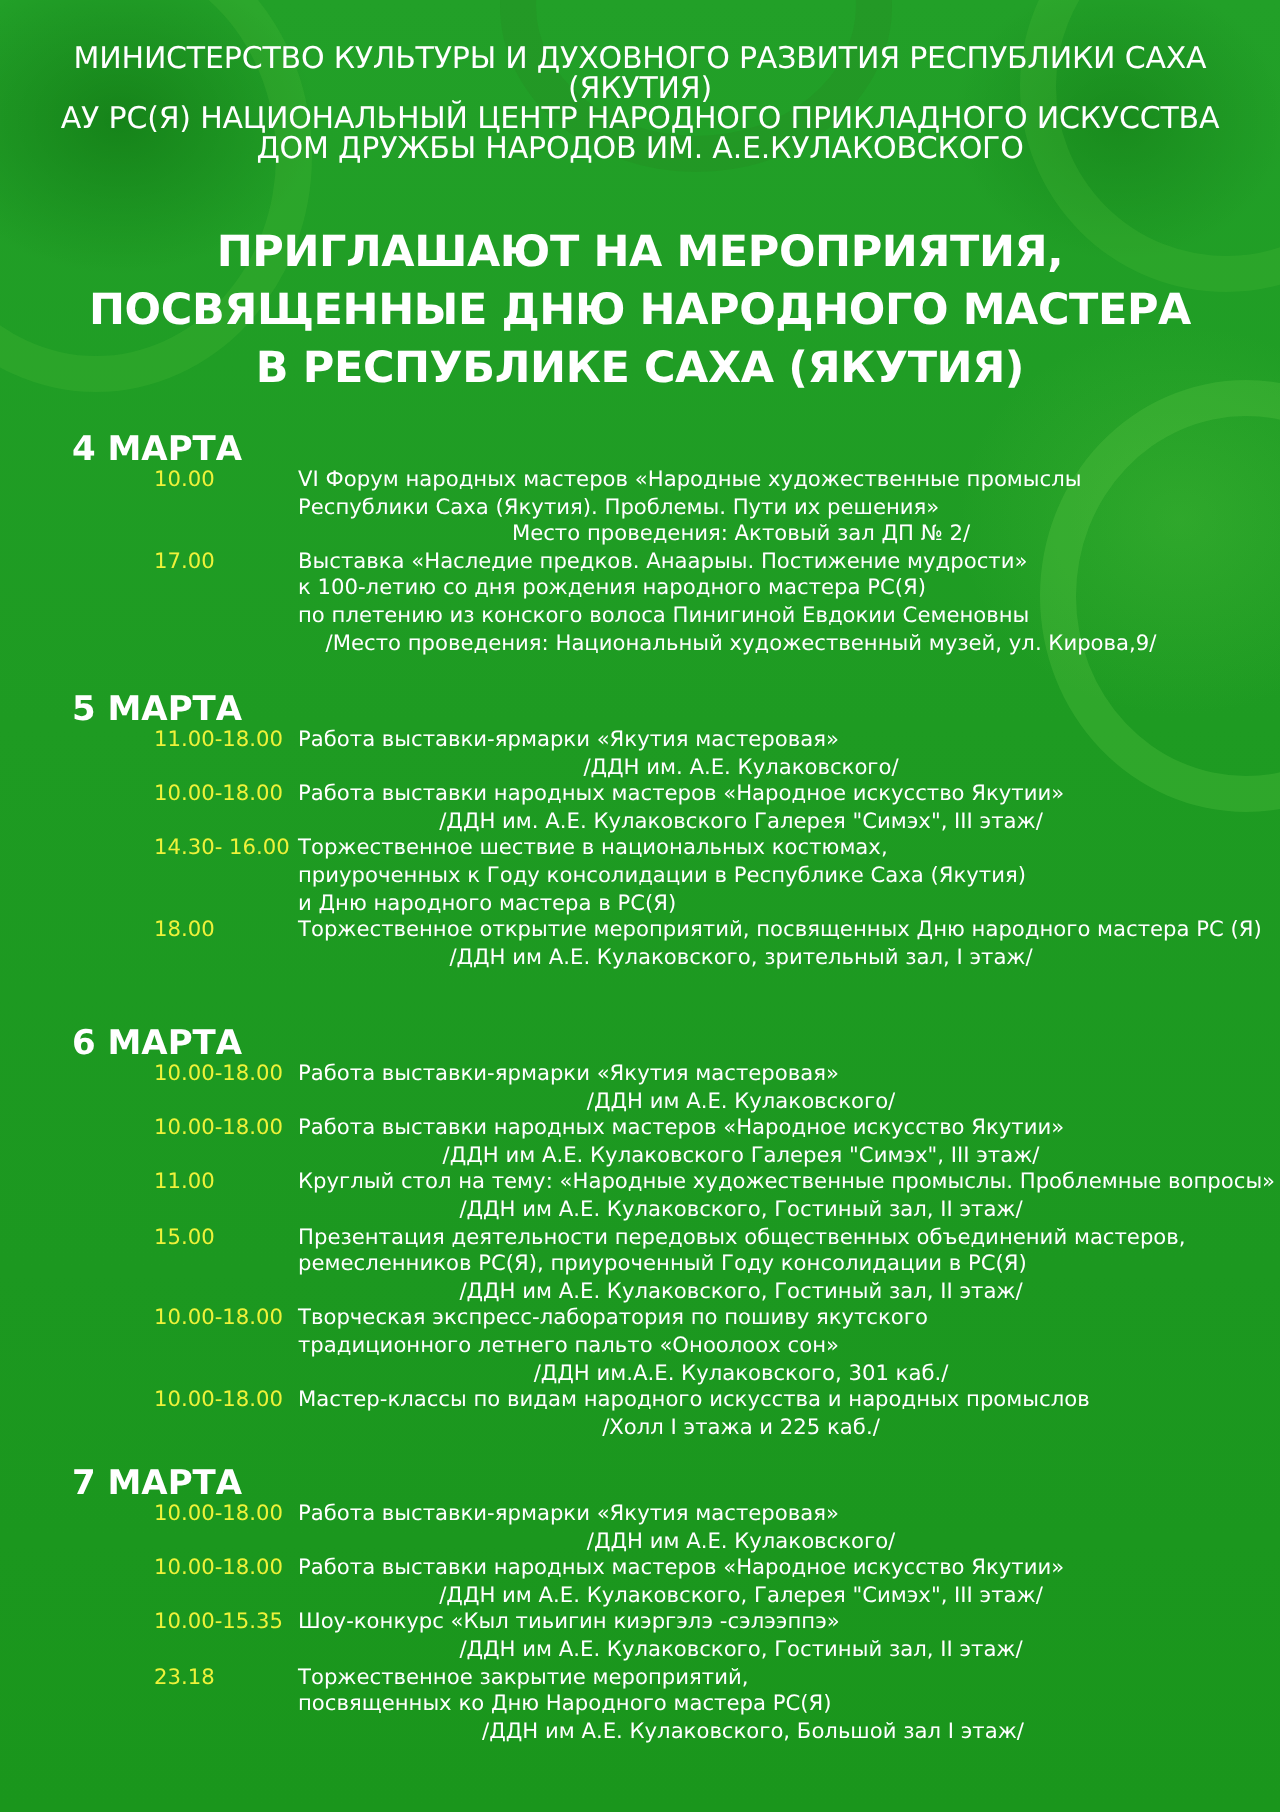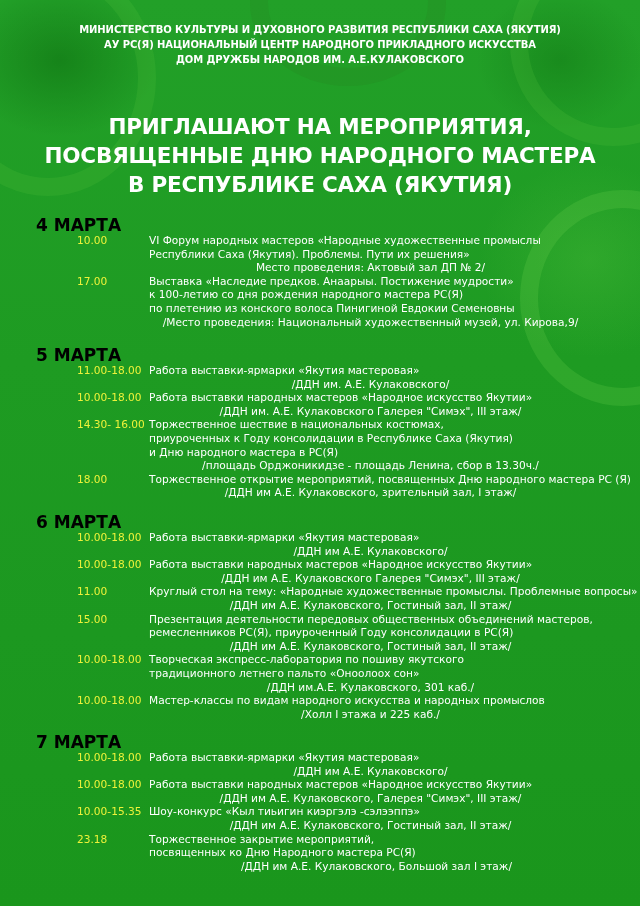--- a/index.html
+++ b/index.html
@@ -17,31 +17,31 @@
         radial-gradient(ellipse 120px 100px at 560px 60px, rgba(0,80,0,0.25), transparent 70%),
         linear-gradient(180deg, #22a028 0%, #1e9b22 40%, #1c9820 70%, #1a961c 100%);
     }
     .swirl {
       position: absolute; border-radius: 50%;
       border: 18px solid rgba(80,190,60,0.22);
     }
     .content { position: absolute; inset: 0; }
     .org {
       position: absolute; top: 22px; left: 0; right: 0;
-      text-align: center; color: #ffffff; font-weight: bold;
-      font-size: 10px; line-height: 15px; letter-spacing: -0.1px;
+      text-align: center; color: #ffffff; font-weight: normal;
+      font-size: 15px; line-height: 15px; letter-spacing: -0.1px;
     }
     .title {
       position: absolute; top: 112px; left: 0; right: 0;
       text-align: center; color: #ffffff; font-weight: bold;
       font-size: 21.5px; line-height: 29px; letter-spacing: -0.2px;
     }
     .day { position: absolute; left: 36px; right: 30px; }
     .day-head {
-      color: #000000; font-weight: bold; font-size: 17px; line-height: 18px;
+      color: #ffffff; font-weight: bold; font-size: 17px; line-height: 18px;
     }
     .ev { position: relative; font-size: 10.6px; line-height: 13.6px; color: #ffffff; margin-left: 41px; }
     .ev .time {
       position: absolute; left: 0; top: 0; color: #eef23a; white-space: nowrap;
     }
     .ev .lines { margin-left: 72px; }
     .ev .line { white-space: nowrap; }
     .ev .loc { text-align: center; white-space: nowrap; padding-right: 0; }
     .ev .loc.tight { margin-right: 18px; }
   </style>
@@ -103,21 +103,20 @@
         <div class="line">Работа выставки народных мастеров «Народное искусство Якутии»</div>
         <div class="loc tight">/ДДН им. А.Е. Кулаковского Галерея "Симэх", III этаж/</div>
       </div>
     </div>
     <div class="ev">
       <span class="time">14.30- 16.00</span>
       <div class="lines">
         <div class="line">Торжественное шествие в национальных костюмах,</div>
         <div class="line">приуроченных к Году консолидации в Республике Саха (Якутия)</div>
         <div class="line">и Дню народного мастера в РС(Я)</div>
-        <div class="loc tight">/площадь Орджоникидзе - площадь Ленина, сбор в 13.30ч./</div>
       </div>
     </div>
     <div class="ev">
       <span class="time">18.00</span>
       <div class="lines">
         <div class="line">Торжественное открытие мероприятий, посвященных Дню народного мастера РС (Я)</div>
         <div class="loc tight">/ДДН им А.Е. Кулаковского, зрительный  зал, I этаж/</div>
       </div>
     </div>
   </div>

